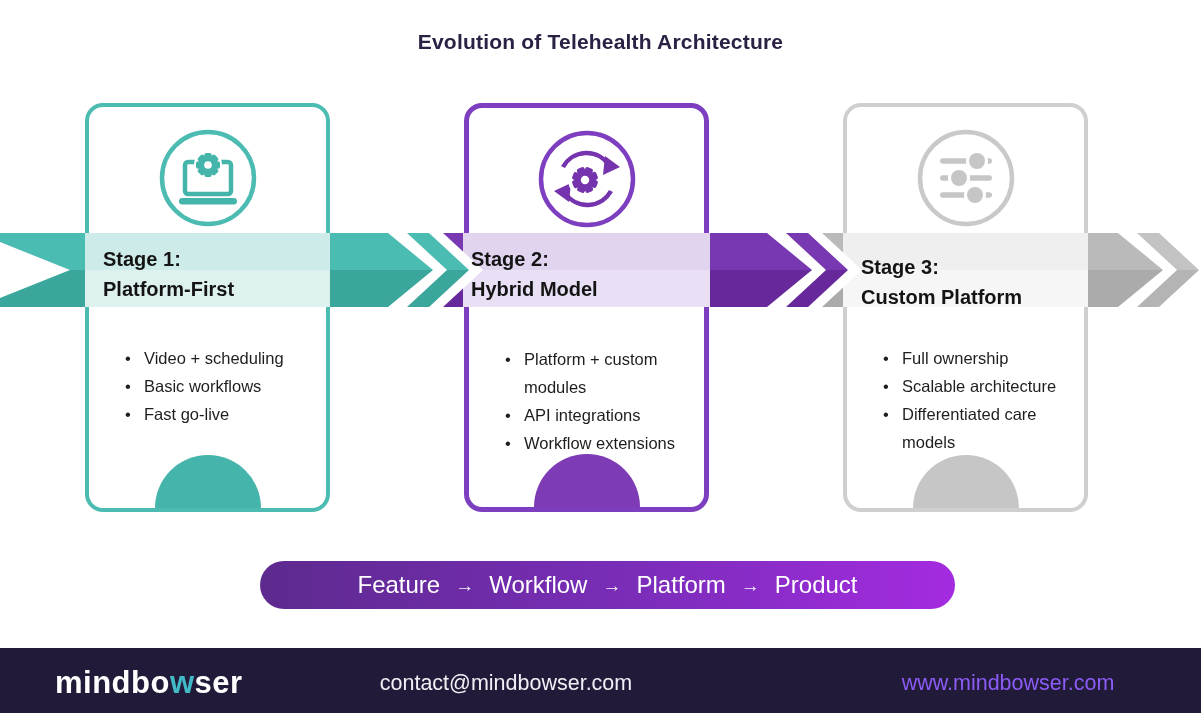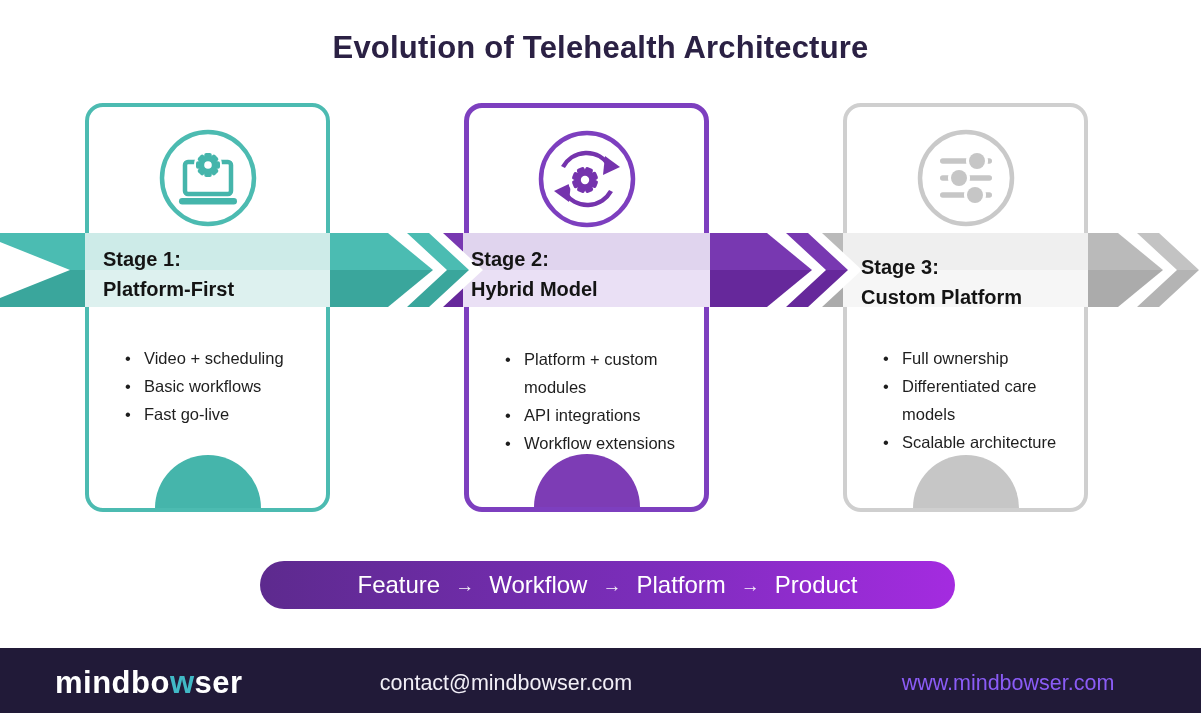--- a/index.html
+++ b/index.html
@@ -1,21 +1,21 @@
 <!DOCTYPE html>
 <html><head>
 <meta charset="utf-8">
 <style>
   html,body{margin:0;padding:0;background:#fff;}
   .canvas{position:relative;width:1201px;height:713px;background:#ffffff;overflow:hidden;
           font-family:"Liberation Sans", sans-serif;}
 
   
   .title{position:absolute;top:30px;left:0;width:100%;text-align:center;
-         font-size:31px;font-weight:700;color:#2B2144;letter-spacing:.2px;}
+         font-size:21px;font-weight:700;color:#2B2144;letter-spacing:.2px;}
 
   
   .card{position:absolute;top:103px;width:245px;height:409px;background:#fff;
         border-radius:18px;box-sizing:border-box;}
   .card1{left:85px;border:4px solid #4CBBB1;}
   .card2{left:464px;border:5px solid #7D3FBF;}
   .card3{left:843px;border:4px solid #CFCFCF;}
   .icon-wrap{position:absolute;top:19px;left:50%;transform:translateX(-50%);width:104px;height:104px;}
   .bullets{position:absolute;top:221px;left:18px;right:10px;margin:16px;padding:0;list-style:none;}
   .bullets li{position:relative;padding-left:21px;font-size:16.5px;line-height:28px;color:#1E1E1E;}
@@ -125,22 +125,22 @@
           <circle cx="-7" cy="0" r="11" fill="#ffffff"></circle>
           <circle cx="-7" cy="0" r="8" fill="#C6C6C6"></circle>
           <rect x="-26" y="14.25" width="52" height="5.5" rx="2.75" fill="#C6C6C6"></rect>
           <circle cx="9" cy="17" r="11" fill="#ffffff"></circle>
           <circle cx="9" cy="17" r="8" fill="#C6C6C6"></circle>
         </g>
       </svg>
     </div>
     <ul class="bullets">
       <li><span>Full ownership</span></li>
+      <li><span>Scalable architecture</span></li>
       <li><span>Differentiated care models</span></li>
-      <li><span>Scalable architecture</span></li>
     </ul>
     <div class="semicircle semi3"></div>
   </div>
 
   <svg class="band" viewBox="0 0 1201 74" width="1201" height="74" preserveAspectRatio="none">
     <defs>
       <linearGradient id="gTeal" x1="0" y1="0" x2="0" y2="1">
         <stop offset="0.5" stop-color="#4BBCB2"></stop>
           <stop offset="0.5" stop-color="#3AA69C"></stop>
       </linearGradient>

